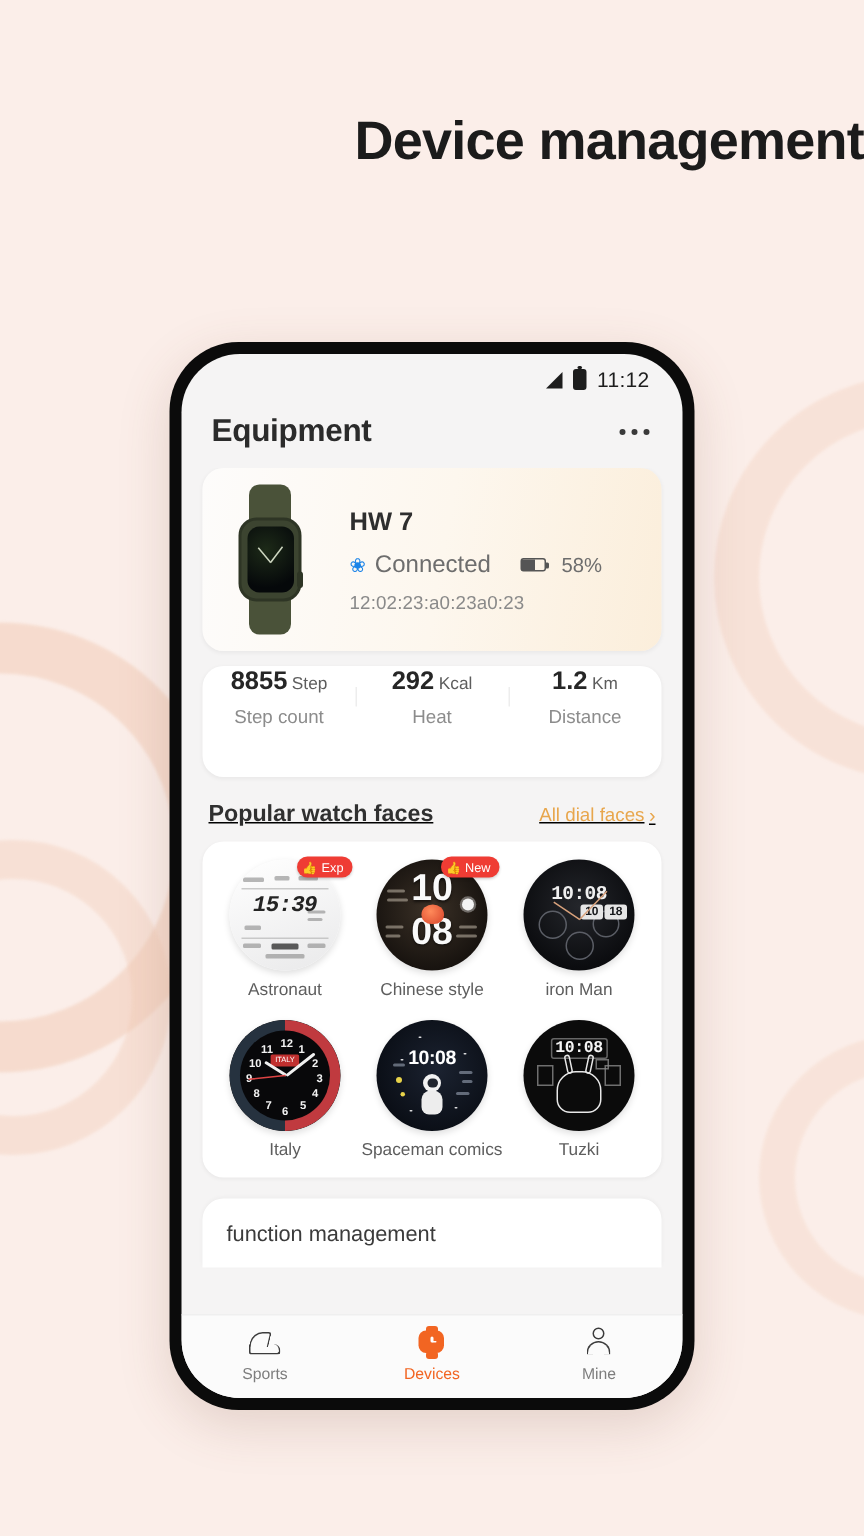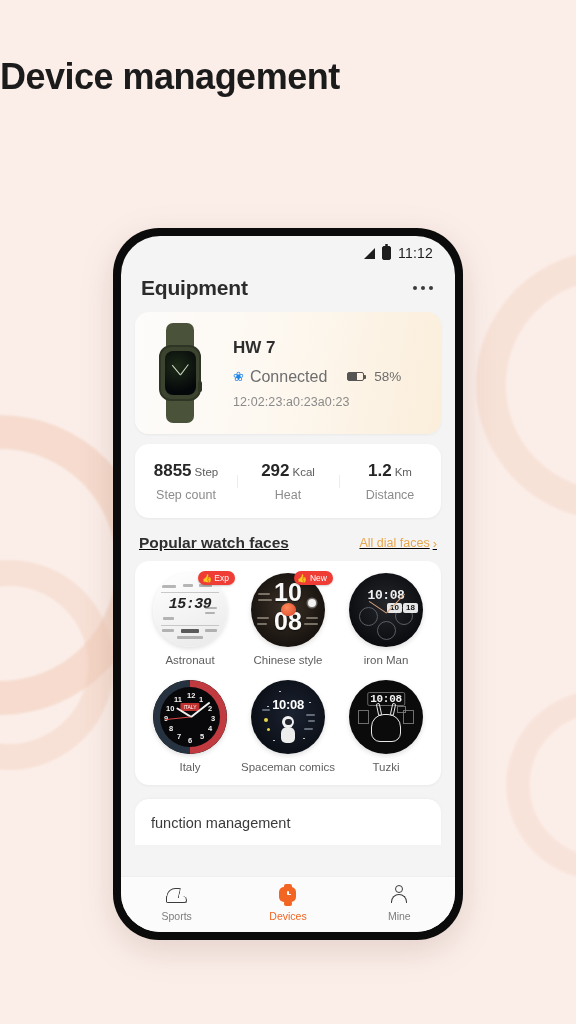--- a/index.html
+++ b/index.html
@@ -18,21 +18,21 @@
     border:34px solid #f2cdb9;
     opacity:.55;
     filter:blur(1px);
   }
   .ring-a { width:300px; height:300px; left:-150px; top:415px; }
   .ring-b { width:210px; height:210px; left:-96px; top:560px; border-width:26px; opacity:.40; }
   .ring-c { width:270px; height:270px; right:-170px; top:250px; border-width:30px; opacity:.35; }
   .ring-d { width:190px; height:190px; right:-120px; top:690px; border-width:24px; opacity:.30; }
 
   
-  .page-head { position:relative; z-index:2; text-align:left; padding-top:55px; }
+  .page-head { position:relative; z-index:2; text-align:right; padding-top:72px; }
   .page-title {
     font-size:36px; font-weight:700; color:#1b1b1b;
     letter-spacing:-.5px; line-height:1.2;
   }
   .page-sub {
     margin-top:14px; font-size:19px; color:#a9a09c;
     line-height:1.45; font-weight:400;
   }
 
   
@@ -118,21 +118,21 @@
     width:17px;height:9px;border:1.4px solid #555;border-radius:2px;margin-left:14px;position:relative;
     background:linear-gradient(90deg,#555 58%,transparent 58%);
   }
   .dev-batt:after{content:"";position:absolute;right:-3.2px;top:2px;width:2px;height:4px;background:#555;border-radius:0 1px 1px 0;}
   .dev-pct { font-size:13.5px; color:#6d6d6d; margin-left:4px; }
   .dev-mac { font-size:12.5px; color:#8a8a8a; margin-top:9px; letter-spacing:.1px; }
 
   
   .stats {
     margin-top:10px; background:#fff; border-radius:14px; height:74px;
-    display:flex; align-items:center; box-shadow:0 1px 3px rgba(0,0,0,.05);
+    display:flex; align-items:flex-start; box-shadow:0 1px 3px rgba(0,0,0,.05);
   }
   .stat { flex:1; text-align:center; position:relative; }
   .stat + .stat:before {
     content:""; position:absolute; left:0; top:14px; bottom:14px; width:1px; background:#ededed;
   }
   .stat-v { font-size:17px; font-weight:700; color:#262626; }
   .stat-u { font-size:11.5px; font-weight:400; color:#5d5d5d; margin-left:3px; }
   .stat-l { font-size:12.5px; color:#8c8c8c; margin-top:7px; }
 
   

